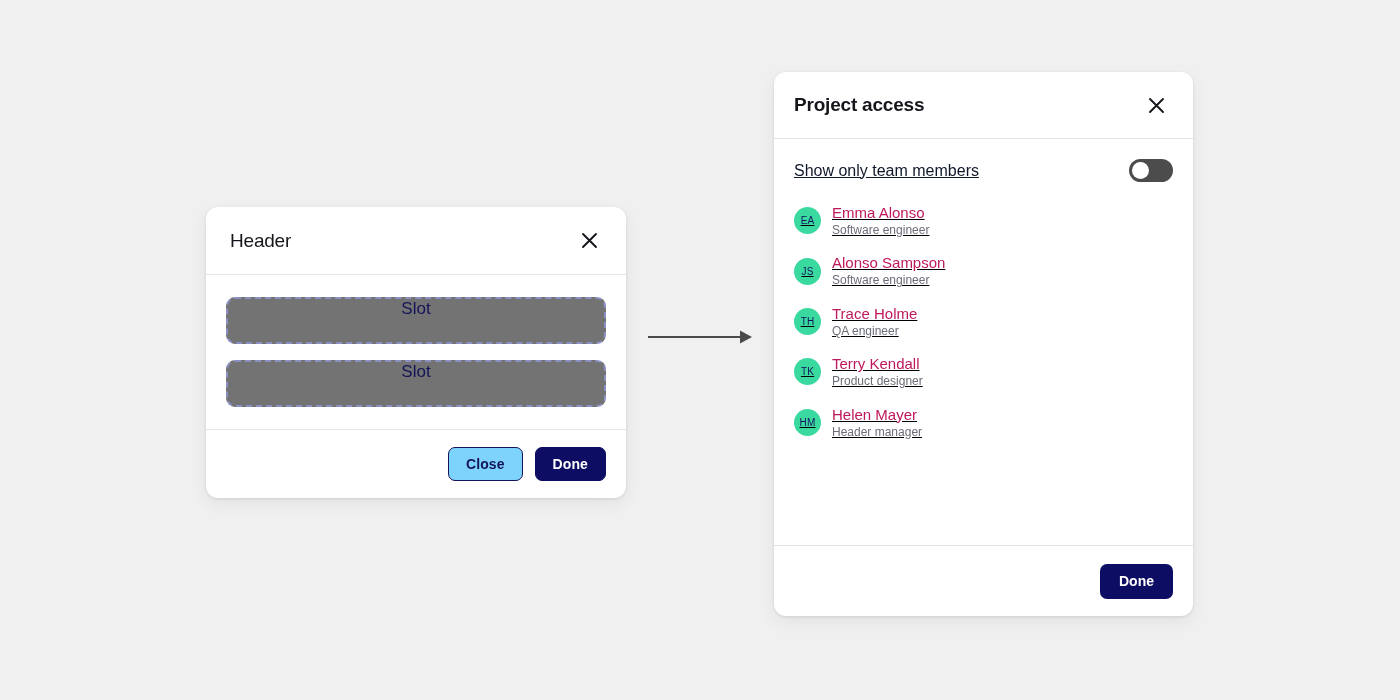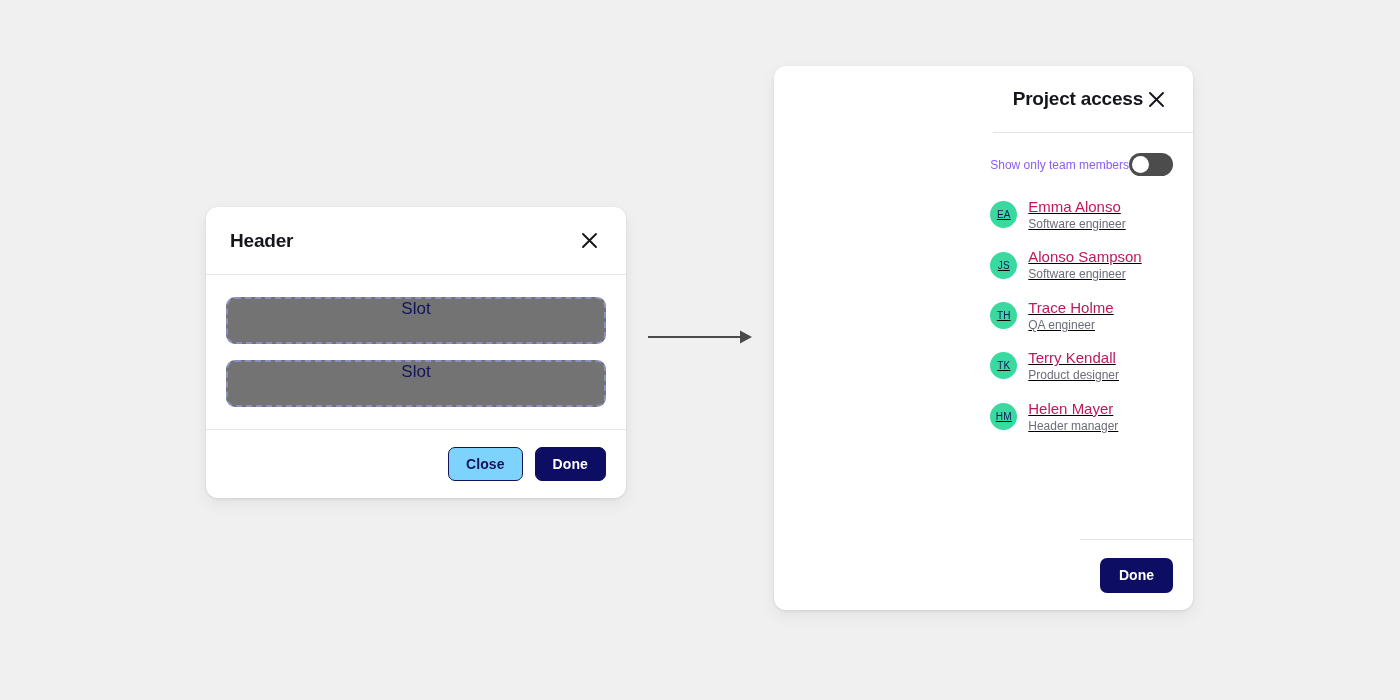--- a/index.html
+++ b/index.html
@@ -34,21 +34,21 @@
     height: 68px;
     display: flex;
     align-items: center;
     justify-content: space-between;
     padding: 0 24px 0 24px;
     border-bottom: 1px solid #e6e6e8;
   }
 
   .dl-title {
     font-size: 19px;
-    font-weight: 700;
+    font-weight: 400;
     color: #15161c;
     letter-spacing: -0.2px;
   }
 
   .close-btn {
     width: 26px;
     height: 26px;
     display: flex;
     align-items: center;
     justify-content: center;
@@ -120,30 +120,29 @@
     left: 648px;
     top: 325px;
     width: 104px;
     height: 24px;
   }
 
   
   .panel-right {
     position: absolute;
     left: 774px;
-    top: 66px;
+    top: 72px;
     width: 419px;
     height: 544px;
     background: #ffffff;
     border-radius: 12px;
     box-shadow: 0 1px 3px rgba(16,24,40,0.10), 0 6px 18px rgba(16,24,40,0.06);
     display: flex;
     flex-direction: column;
     overflow: hidden;
-    align-items: flex-end;
   }
 
   .pr-header {
     height: 67px;
     flex: 0 0 auto;
     display: flex;
     align-items: center;
     justify-content: space-between;
     padding: 0 24px 0 20px;
     border-bottom: 1px solid #e3e3e5;
@@ -163,23 +162,24 @@
   }
 
   .toggle-row {
     display: flex;
     align-items: center;
     justify-content: space-between;
     margin-bottom: 22px;
   }
 
   .toggle-label {
-    font-size: 12px;
-    color: #8b5cf6;
+    font-size: 16px;
+    color: #0f172a;
     font-weight: 400;
+    text-decoration: underline;
   }
 
   .toggle {
     width: 44px;
     height: 23px;
     border-radius: 12px;
     background: #4c4c4c;
     position: relative;
     cursor: pointer;
     border: none;

